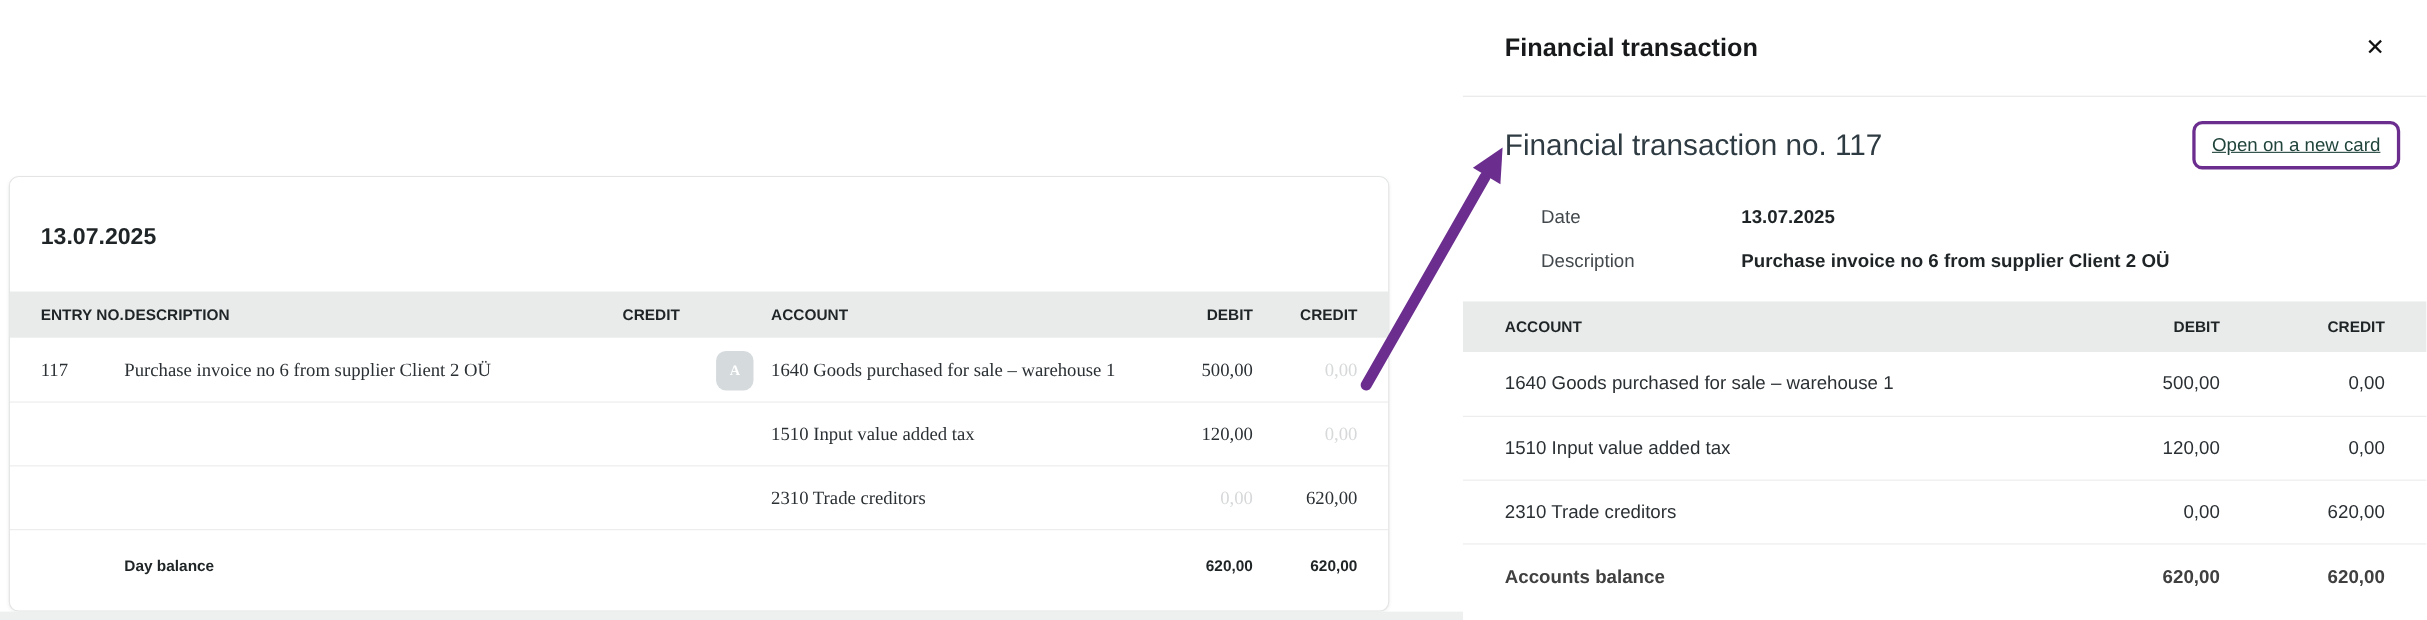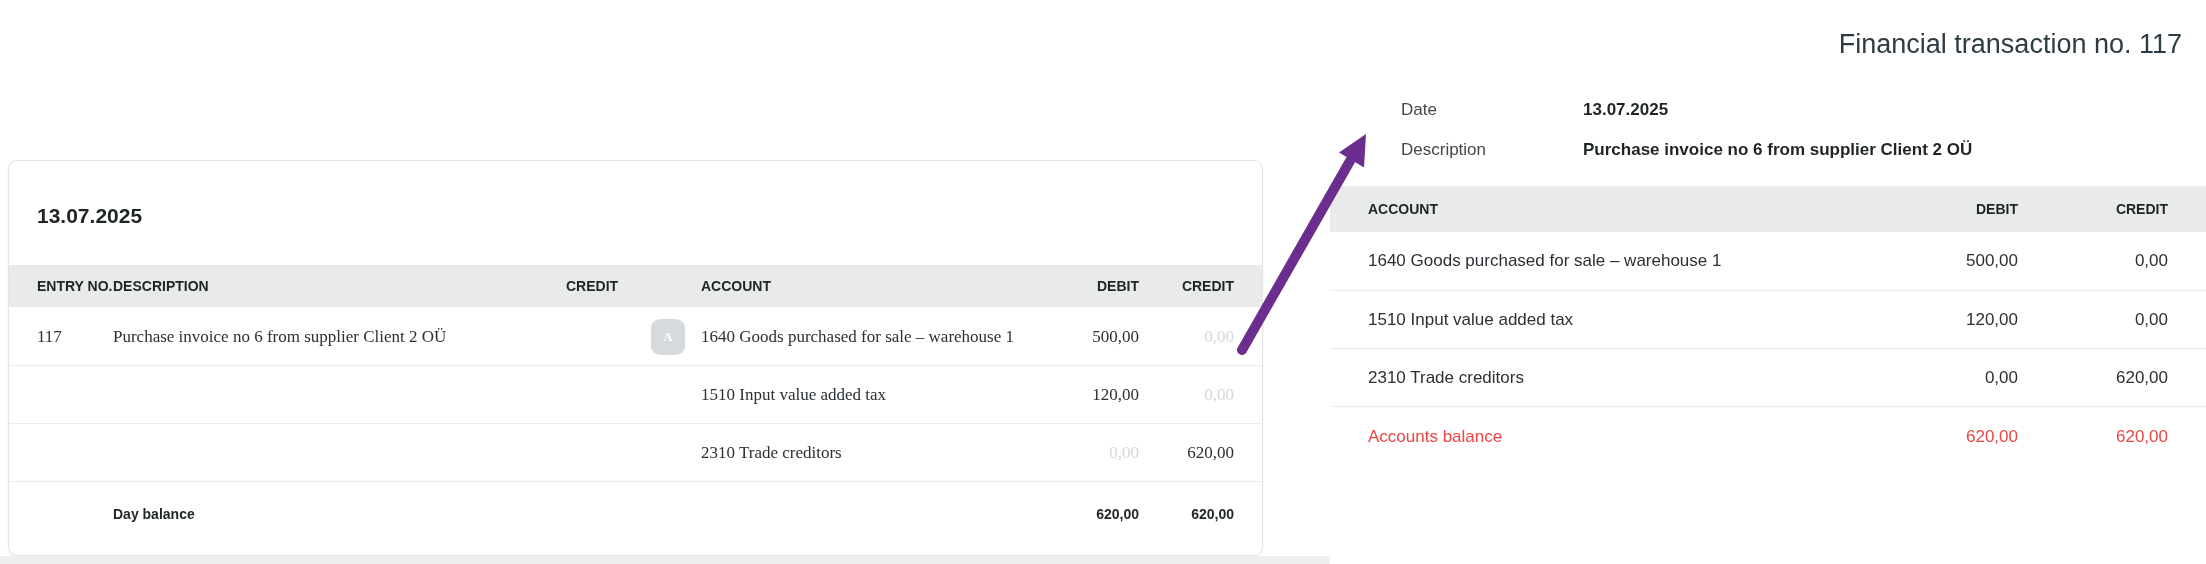--- a/index.html
+++ b/index.html
@@ -67,21 +67,21 @@
     padding:0 34px 0 38px;
     border-bottom:1px solid #e5e6e6;
   }
   .panel-title { font-size:23px; font-weight:700; color:#17191a; }
   .close-btn {
     font-size:21px; font-weight:700; color:#111; cursor:pointer;
     line-height:1; padding:4px;
   }
   .heading-row {
     margin-top:20px; height:48px;
-    display:flex; align-items:center; justify-content:flex-end;
+    display:flex; align-items:center; justify-content:space-between;
     padding:0 24px 0 38px;
   }
   .panel-heading { font-size:27px; font-weight:400; color:#2e3b42; }
   .open-box {
     border:3px solid #6b2e8f;
     border-radius:9px;
     padding:9px 15px;
   }
   .open-link {
     font-size:17px; color:#20443b; text-decoration:underline; cursor:pointer;
@@ -96,21 +96,21 @@
     align-items:center;
     padding:0 38px;
   }
   .phead {
     margin-top:16px; height:46px;
     background:#e9ebeb;
     font-size:14px; font-weight:700; color:#1f2426;
   }
   .pdata { height:58px; font-size:17px; color:#2b3034; }
   .pdata + .pdata, .pbalance { border-top:1px solid #ececec; }
-  .pbalance { height:60px; font-size:17px; font-weight:400; color:#ef4444; }
+  .pbalance { height:60px; font-size:17px; font-weight:700; color:#404040; }
 
   
   .annotation-layer {
     position:absolute; left:0; top:0; width:2206px; height:564px;
     pointer-events:none;
   }
 </style>
 </head>
 <body>
 
@@ -166,23 +166,30 @@
     <div></div>
     <div></div>
     <div class="num">620,00</div>
     <div class="num">620,00</div>
   </div>
 </div>
 
 <div class="bottom-strip"></div>
 
 <div class="panel">
+  <div class="panel-header">
+    <div class="panel-title">Financial transaction</div>
+    <div class="close-btn">✕</div>
+  </div>
 
   <div class="heading-row">
     <div class="panel-heading">Financial transaction no. 117</div>
+    <div class="open-box">
+      <a class="open-link">Open on a new card</a>
+    </div>
   </div>
 
   <div class="fields">
     <div class="field-row">
       <div class="field-label">Date</div>
       <div class="field-value">13.07.2025</div>
     </div>
     <div class="field-row">
       <div class="field-label">Description</div>
       <div class="field-value">Purchase invoice no 6 from supplier Client 2 OÜ</div>

